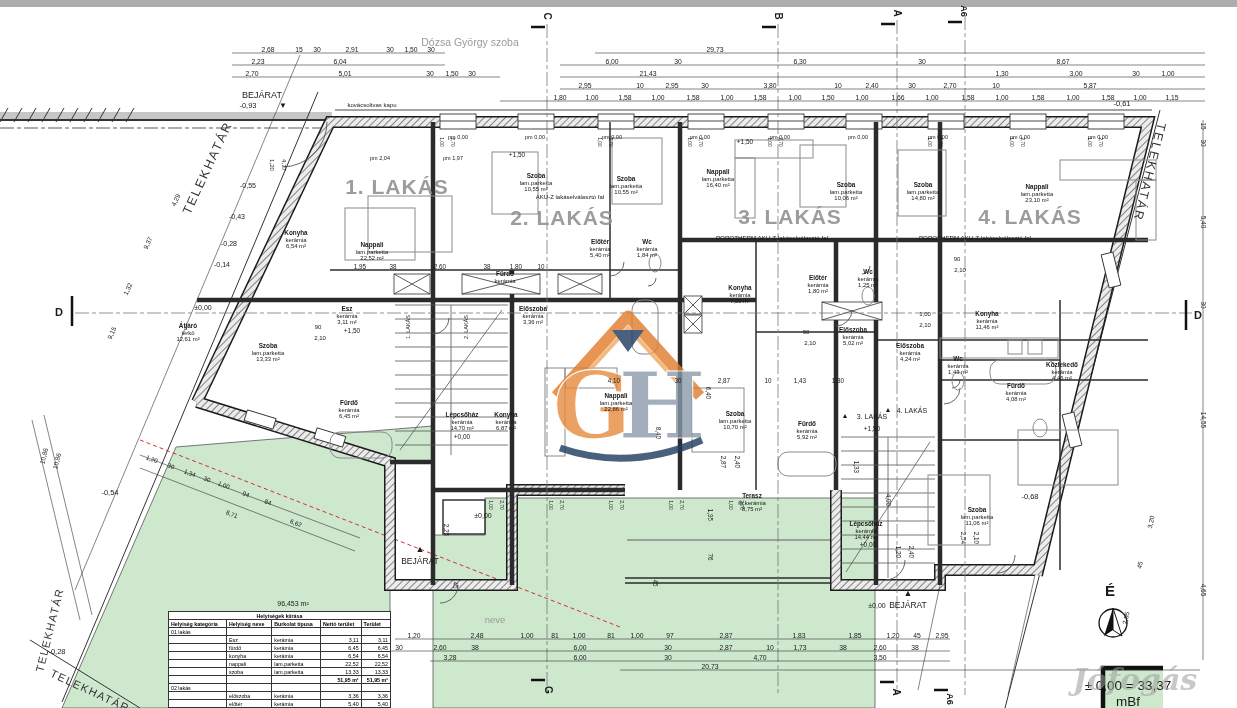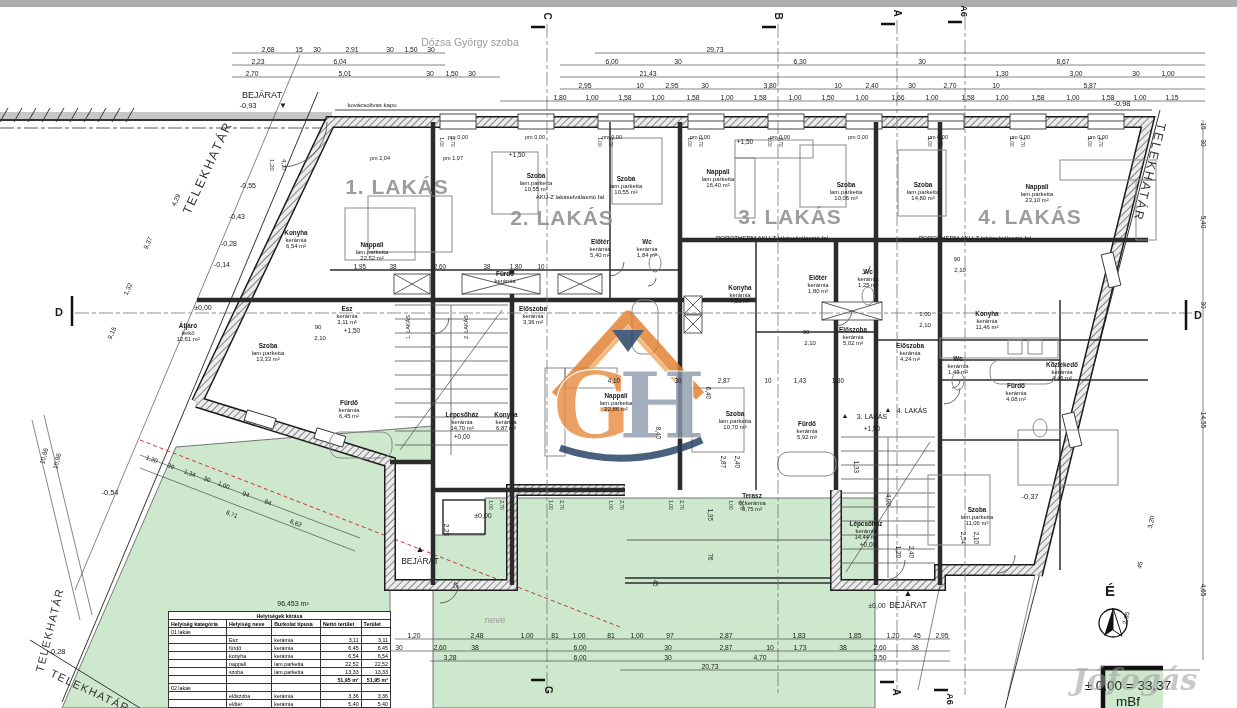--- a/index.html
+++ b/index.html
@@ -302,21 +302,21 @@
       <polygon points="1113,608 1122,636 1113,630" fill="none" stroke="#111" stroke-width="1"></polygon>
     </g>
   </svg>
 
   <div id="labels">
       <span class="lbl" style="left: 470px; top: 42px; font-size: 10.5px; transform: translate(-50%, -50%); color: rgb(154, 154, 154);">Dózsa György szoba</span>
       <span class="lbl" style="left: 262px; top: 95px; font-size: 9px; transform: translate(-50%, -50%);">BEJÁRAT</span>
       <span class="lbl" style="left: 283px; top: 106px; font-size: 8px; transform: translate(-50%, -50%);">▼</span>
       <span class="lbl" style="left: 248px; top: 106px; font-size: 7.5px; transform: translate(-50%, -50%);">-0,93</span>
       <span class="lbl" style="left: 372px; top: 106px; font-size: 6px; transform: translate(-50%, -50%);">kovácsoltvas kapu</span>
-      <span class="lbl" style="left: 1122px; top: 104px; font-size: 7.5px; transform: translate(-50%, -50%);">-0,98</span>
+      <span class="lbl" style="left: 1122px; top: 104px; font-size: 7.5px; transform: translate(-50%, -50%);">-0,61</span>
       <span class="lbl" style="left: 772px; top: 238px; font-size: 6.2px; transform: translate(-50%, -50%);">POROTHERM AKU-Z lakáselválasztó fal</span>
       <span class="lbl" style="left: 975px; top: 238px; font-size: 6.2px; transform: translate(-50%, -50%);">POROTHERM AKU-Z lakáselválasztó fal</span>
       <span class="lbl" style="left: 570px; top: 198px; font-size: 6px; transform: translate(-50%, -50%);">AKU-Z lakáselválasztó fal</span>
       <span class="lbl" style="left: 458px; top: 137px; font-size: 5.5px; transform: translate(-50%, -50%);">pm 0,00</span>
       <span class="lbl" style="left: 535px; top: 137px; font-size: 5.5px; transform: translate(-50%, -50%);">pm 0,00</span>
       <span class="lbl" style="left: 612px; top: 137px; font-size: 5.5px; transform: translate(-50%, -50%);">pm 0,00</span>
       <span class="lbl" style="left: 700px; top: 137px; font-size: 5.5px; transform: translate(-50%, -50%);">pm 0,00</span>
       <span class="lbl" style="left: 780px; top: 137px; font-size: 5.5px; transform: translate(-50%, -50%);">pm 0,00</span>
       <span class="lbl" style="left: 858px; top: 137px; font-size: 5.5px; transform: translate(-50%, -50%);">pm 0,00</span>
       <span class="lbl" style="left: 938px; top: 137px; font-size: 5.5px; transform: translate(-50%, -50%);">pm 0,00</span>
@@ -336,21 +336,21 @@
       <span class="lbl" style="left: 888px; top: 410px; font-size: 7px; transform: translate(-50%, -50%);">▲</span>
       <span class="lbl" style="left: 408px; top: 327px; font-size: 5.5px; transform: translate(-50%, -50%) rotate(-90deg);">1. LAKÁS</span>
       <span class="lbl" style="left: 466px; top: 327px; font-size: 5.5px; transform: translate(-50%, -50%) rotate(-90deg);">2. LAKÁS</span>
       <span class="lbl" style="left: 248px; top: 186px; font-size: 7px; transform: translate(-50%, -50%);">-0,55</span>
       <span class="lbl" style="left: 237px; top: 217px; font-size: 7px; transform: translate(-50%, -50%);">-0,43</span>
       <span class="lbl" style="left: 229px; top: 244px; font-size: 7px; transform: translate(-50%, -50%);">-0,28</span>
       <span class="lbl" style="left: 222px; top: 265px; font-size: 7px; transform: translate(-50%, -50%);">-0,14</span>
       <span class="lbl" style="left: 203px; top: 308px; font-size: 7px; transform: translate(-50%, -50%);">±0,00</span>
       <span class="lbl" style="left: 483px; top: 516px; font-size: 7px; transform: translate(-50%, -50%);">±0,00</span>
       <span class="lbl" style="left: 877px; top: 606px; font-size: 7px; transform: translate(-50%, -50%);">±0,00</span>
-      <span class="lbl" style="left: 1030px; top: 497px; font-size: 7.5px; transform: translate(-50%, -50%);">-0,37</span>
+      <span class="lbl" style="left: 1030px; top: 497px; font-size: 7.5px; transform: translate(-50%, -50%);">-0,68</span>
       <span class="lbl" style="left: 110px; top: 493px; font-size: 7.5px; transform: translate(-50%, -50%);">-0,54</span>
       <span class="lbl" style="left: 57px; top: 652px; font-size: 7.5px; transform: translate(-50%, -50%);">-0,28</span>
       <span class="lbl" style="left: 420px; top: 549px; font-size: 9px; transform: translate(-50%, -50%);">▲</span>
       <span class="lbl" style="left: 420px; top: 561px; font-size: 8.5px; transform: translate(-50%, -50%);">BEJÁRAT</span>
       <span class="lbl" style="left: 908px; top: 593px; font-size: 9px; transform: translate(-50%, -50%);">▲</span>
       <span class="lbl" style="left: 908px; top: 605px; font-size: 8.5px; transform: translate(-50%, -50%);">BEJÁRAT</span>
       <span class="lbl" style="left: 715px; top: 50px; font-size: 6.8px; transform: translate(-50%, -50%);">29,73</span>
       <span class="lbl" style="left: 612px; top: 62px; font-size: 6.8px; transform: translate(-50%, -50%);">6,00</span>
       <span class="lbl" style="left: 678px; top: 62px; font-size: 6.8px; transform: translate(-50%, -50%);">30</span>
       <span class="lbl" style="left: 800px; top: 62px; font-size: 6.8px; transform: translate(-50%, -50%);">6,30</span>

